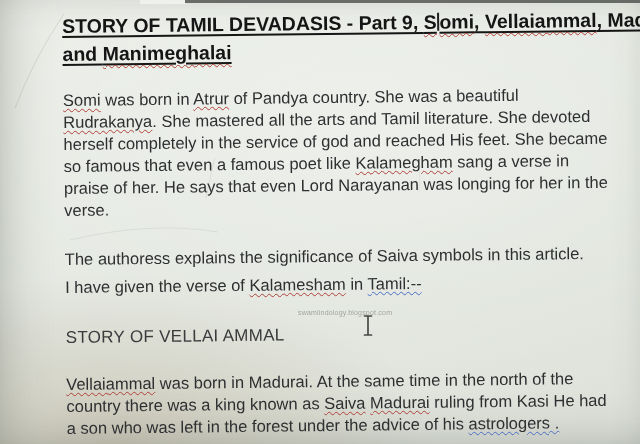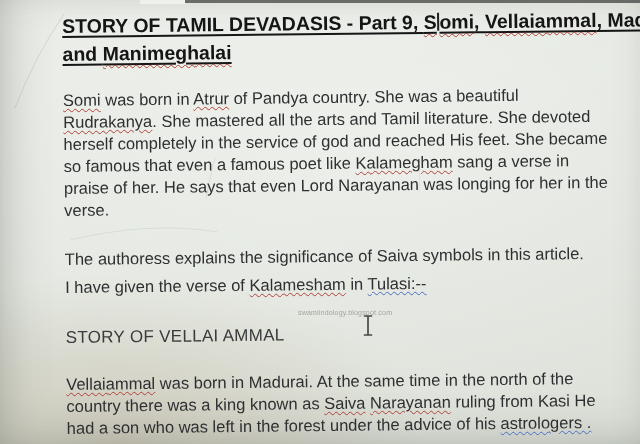--- a/index.html
+++ b/index.html
@@ -68,25 +68,25 @@
 
     <div class="doc-title">
       <div class="tline"><span>STORY OF TAMIL DEVADASIS - Part 9, </span><span class="sq-red">S</span><span class="caret"></span><span class="sq-red">omi</span><span>, </span><span class="sq-red">Vellaiammal</span><span>, Madhavi</span></div>
       <div class="tline"><span>and </span><span class="sq-red">Manimeghalai</span></div>
     </div>
 
     <p class="p1"><span class="sq-red">Somi</span><span> was born in </span><span class="sq-red">Atrur</span><span> of Pandya country. She was a beautiful </span><span class="sq-red">Rudrakanya</span><span>. She mastered all the arts and Tamil literature. She devoted herself completely in the service of god and reached His feet. She became so famous that even a famous poet like </span><span class="sq-red">Kalamegham</span><span> sang a verse in praise of her. He says that even Lord Narayanan was longing for her in the verse.</span></p>
 
     <p class="p2"><span>The authoress explains the significance of Saiva symbols in this article.</span></p>
 
-    <p class="p3"><span>I have given the verse of </span><span class="sq-red">Kalamesham</span><span> in </span><span class="sq-blue">Tulasi:--</span></p>
+    <p class="p3"><span>I have given the verse of </span><span class="sq-red">Kalamesham</span><span> in </span><span class="sq-blue">Tamil:--</span></p>
 
     <p class="h2"><span>STORY OF VELLAI AMMAL</span></p>
 
-    <p class="p4"><span class="sq-red">Vellaiammal</span><span> was born in Madurai. At the same time in the north of the country there was a king known as </span><span class="sq-red">Saiva</span><span> </span><span class="sq-red">Narayanan</span><span> ruling from Kasi He had a son who was left in the forest under the advice of his </span><span class="sq-blue">astrologers .</span></p>
+    <p class="p4"><span class="sq-red">Vellaiammal</span><span> was born in Madurai. At the same time in the north of the country there was a king known as </span><span class="sq-red">Saiva</span><span> </span><span class="sq-red">Madurai</span><span> ruling from Kasi He had a son who was left in the forest under the advice of his </span><span class="sq-blue">astrologers .</span></p>
 
   </div>
 
   <div class="watermark">swamiindology.blogspot.com</div>
 
   <svg class="ibeam" viewBox="0 0 12 24">
     <path d="M2.5 2 H9.5 M6 2 V21 M2.5 21 H9.5" stroke="#474a48" stroke-width="1.7" fill="none" stroke-linecap="round"></path>
   </svg>
 
   <svg class="scratches" width="640" height="444" viewBox="0 0 640 444">

